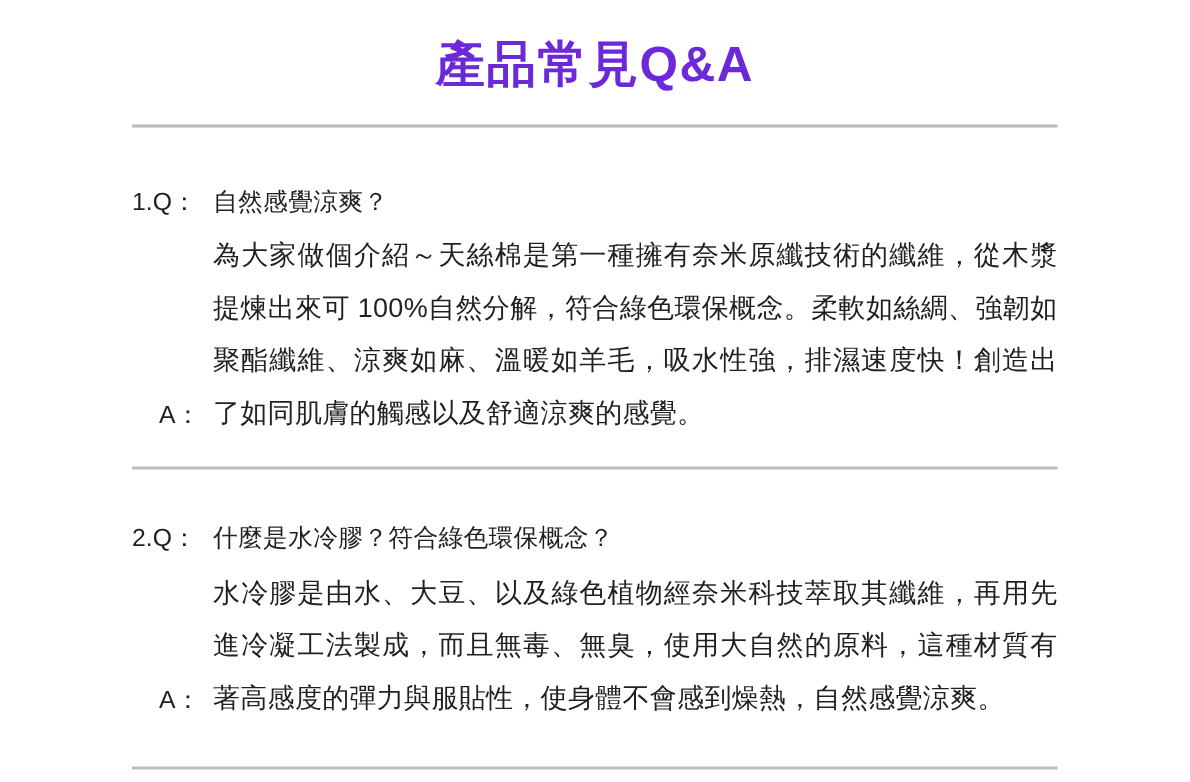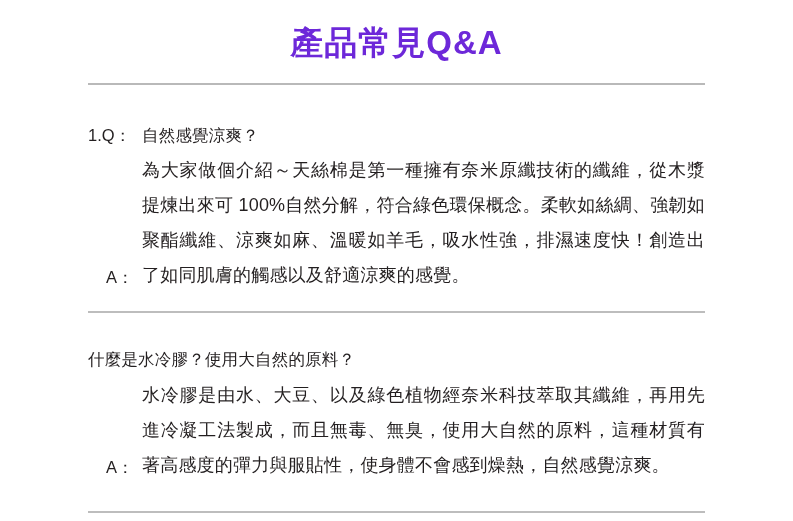--- a/index.html
+++ b/index.html
@@ -107,21 +107,22 @@
     <div class="qa-row a-row">
       <span class="qa-label a-label">A：</span>
       <span class="qa-text a-text">為大家做個介紹～天絲棉是第一種擁有奈米原纖技術的纖維，從木漿提煉出來可 100%自然分解，符合綠色環保概念。柔軟如絲綢、強韌如聚酯纖維、涼爽如麻、溫暖如羊毛，吸水性強，排濕速度快！創造出了如同肌膚的觸感以及舒適涼爽的感覺。</span>
     </div>
   </div>
 
   <div class="rule thin"></div>
 
   <div class="qa-block second">
     <div class="qa-row q-row">
-      <span class="qa-text q-text">什麼是水冷膠？使用大自然的原料？</span>
+      <span class="qa-label q-label">2.Q：</span>
+      <span class="qa-text q-text">什麼是水冷膠？符合綠色環保概念？</span>
     </div>
     <div class="qa-row a-row">
       <span class="qa-label a-label">A：</span>
       <span class="qa-text a-text">水冷膠是由水、大豆、以及綠色植物經奈米科技萃取其纖維，再用先進冷凝工法製成，而且無毒、無臭，使用大自然的原料，這種材質有著高感度的彈力與服貼性，使身體不會感到燥熱，自然感覺涼爽。</span>
     </div>
   </div>
 
   <div class="spacer-bottom"></div>
   <div class="rule thin"></div>
 

